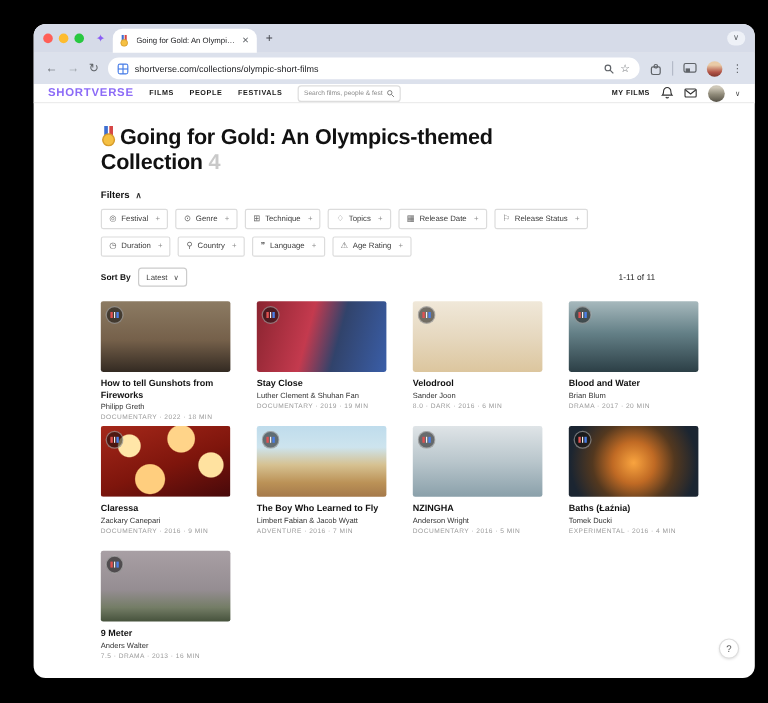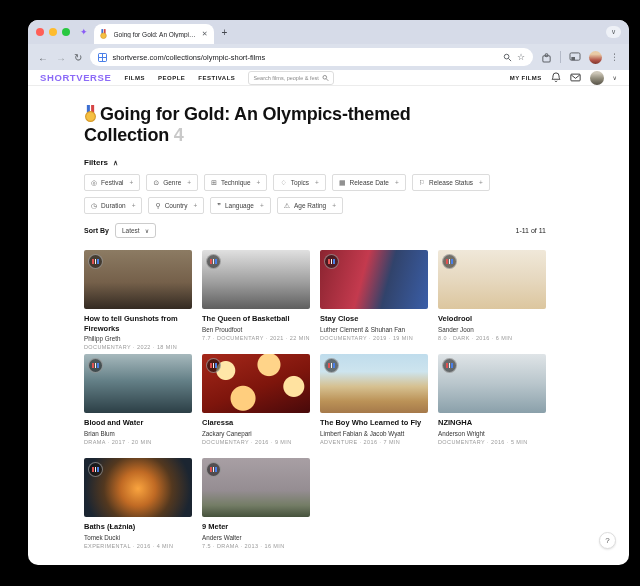--- a/index.html
+++ b/index.html
@@ -62,21 +62,21 @@
           background:#fff; padding:4px 6px; font-size:6.5px; color:#3c3c3c; font-family:inherit; }
   .chip-ic { font-size:7px; color:#666; line-height:1; }
   .chip-plus { color:#8a8a8a; margin-left:2px; }
   .sort-row { margin-top:9px; display:flex; align-items:center; width:462px; }
   .sort-label { font-size:7px; font-weight:700; color:#111; margin-right:6px; }
   .sort-select { border:1px solid #ccc; border-radius:3px; padding:3px 6px; font-size:6.5px; color:#444;
                  display:inline-flex; align-items:center; gap:5px; background:#fff; font-family:inherit; }
   .range { margin-left:auto; font-size:7px; color:#222; }
 
   
-  .grid { margin-top:12px; display:grid; grid-template-columns:repeat(4,108px); grid-auto-rows:104px; column-gap:10px; }
+  .grid { margin-top:12px; display:grid; grid-template-columns:repeat(4,108px); grid-auto-rows:104px; column-gap:22px; }
   .film-card { cursor:pointer; }
   .thumb { width:108px; height:59px; border-radius:2px; position:relative; background:#888; }
   .laurel { position:absolute; top:4px; left:4px; width:15px; height:15px; border-radius:50%;
             background:rgba(15,15,15,.55); border:1px solid rgba(255,255,255,.4);
             display:flex; align-items:center; justify-content:center; gap:1px; }
   .laurel i { display:block; width:1.5px; height:5px; }
   .laurel i:nth-child(1){ background:#e05252; } .laurel i:nth-child(2){ background:#f2f2f2; }
   .laurel i:nth-child(3){ background:#4a7fe8; }
   .film-title { margin-top:5px; font-size:7.5px; font-weight:800; line-height:1.25; color:#111; }
   .film-director { margin-top:2px; font-size:6.3px; font-weight:500; color:#333; }
@@ -262,32 +262,20 @@
               <i></i>
               <i></i>
               <i></i>
             </span>
           </div>
           <div class="film-title">How to tell Gunshots from Fireworks</div>
           <div class="film-director">Philipp Greth</div>
           <div class="film-meta">DOCUMENTARY · 2022 · 18 MIN</div>
         </div>
 
-        <div class="film-card">
-          <div class="thumb" style="background: linear-gradient(rgb(224, 224, 224) 0%, rgb(158, 158, 158) 55%, rgb(95, 95, 95) 100%);">
-            <span class="laurel">
-              <i></i>
-              <i></i>
-              <i></i>
-            </span>
-          </div>
-          <div class="film-title">The Queen of Basketball</div>
-          <div class="film-director">Ben Proudfoot</div>
-          <div class="film-meta">7.7 · DOCUMENTARY · 2021 · 22 MIN</div>
-        </div>
 
         <div class="film-card">
           <div class="thumb" style="background: linear-gradient(105deg, rgb(138, 36, 48) 0%, rgb(196, 58, 78) 40%, rgb(49, 67, 107) 62%, rgb(58, 94, 168) 100%);">
             <span class="laurel">
               <i></i>
               <i></i>
               <i></i>
             </span>
           </div>
           <div class="film-title">Stay Close</div>

